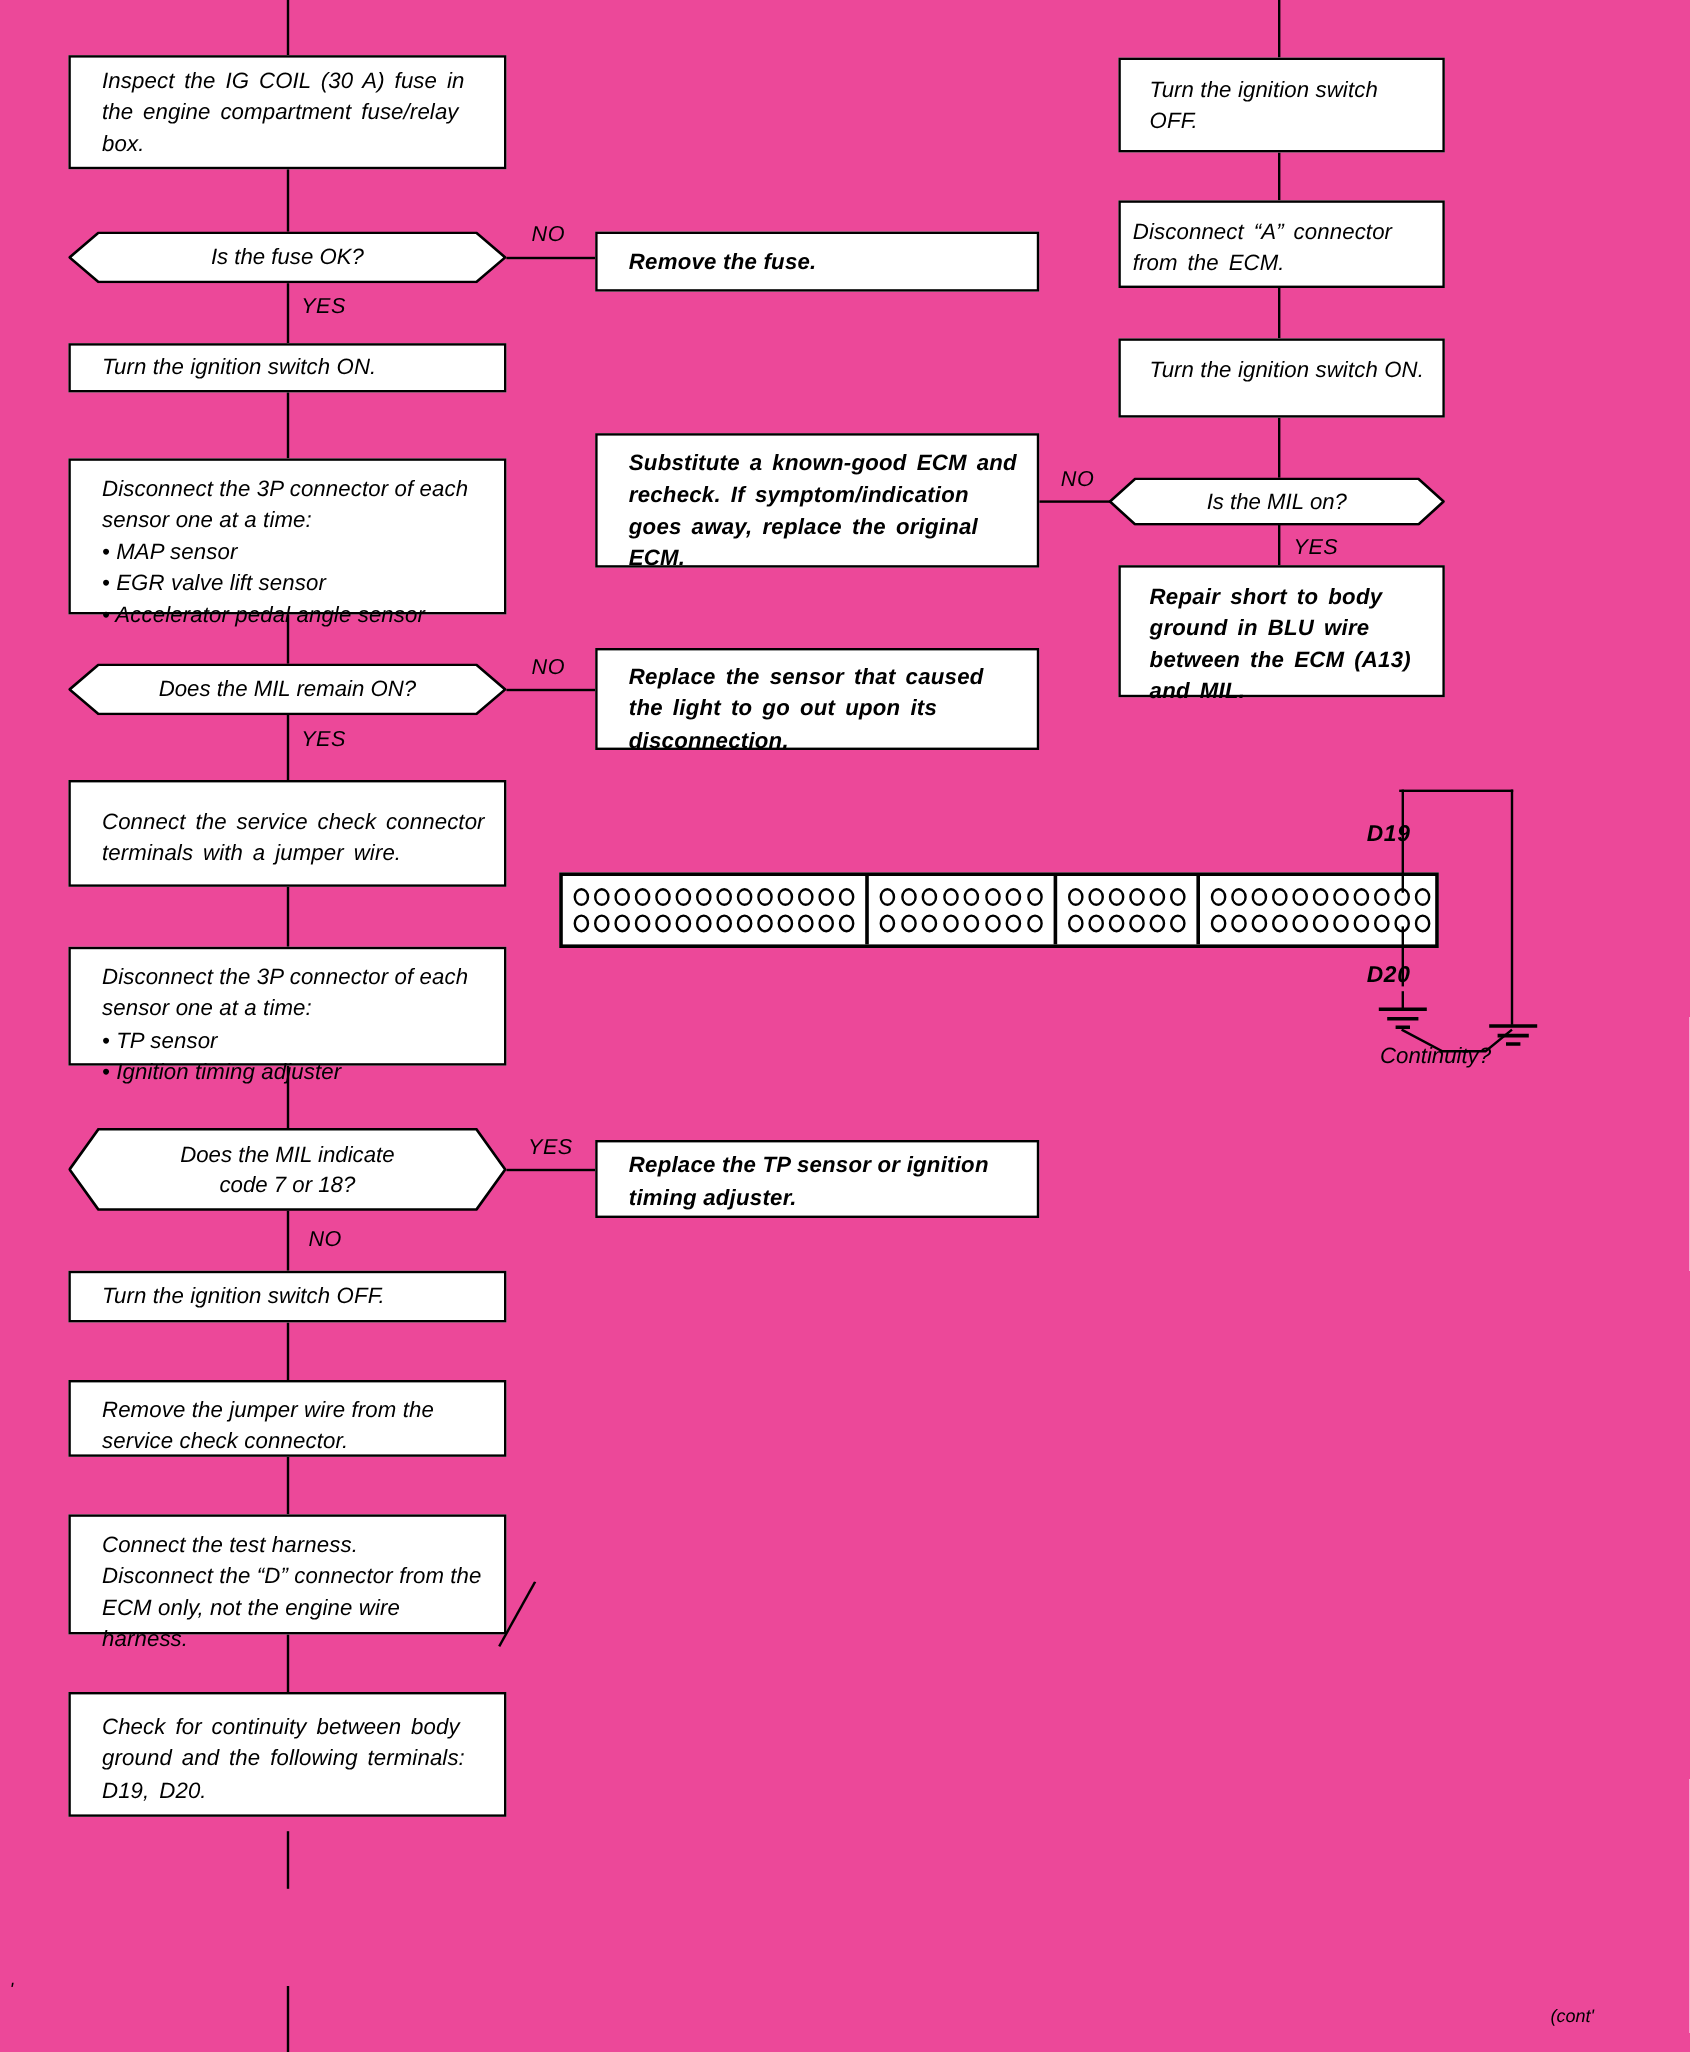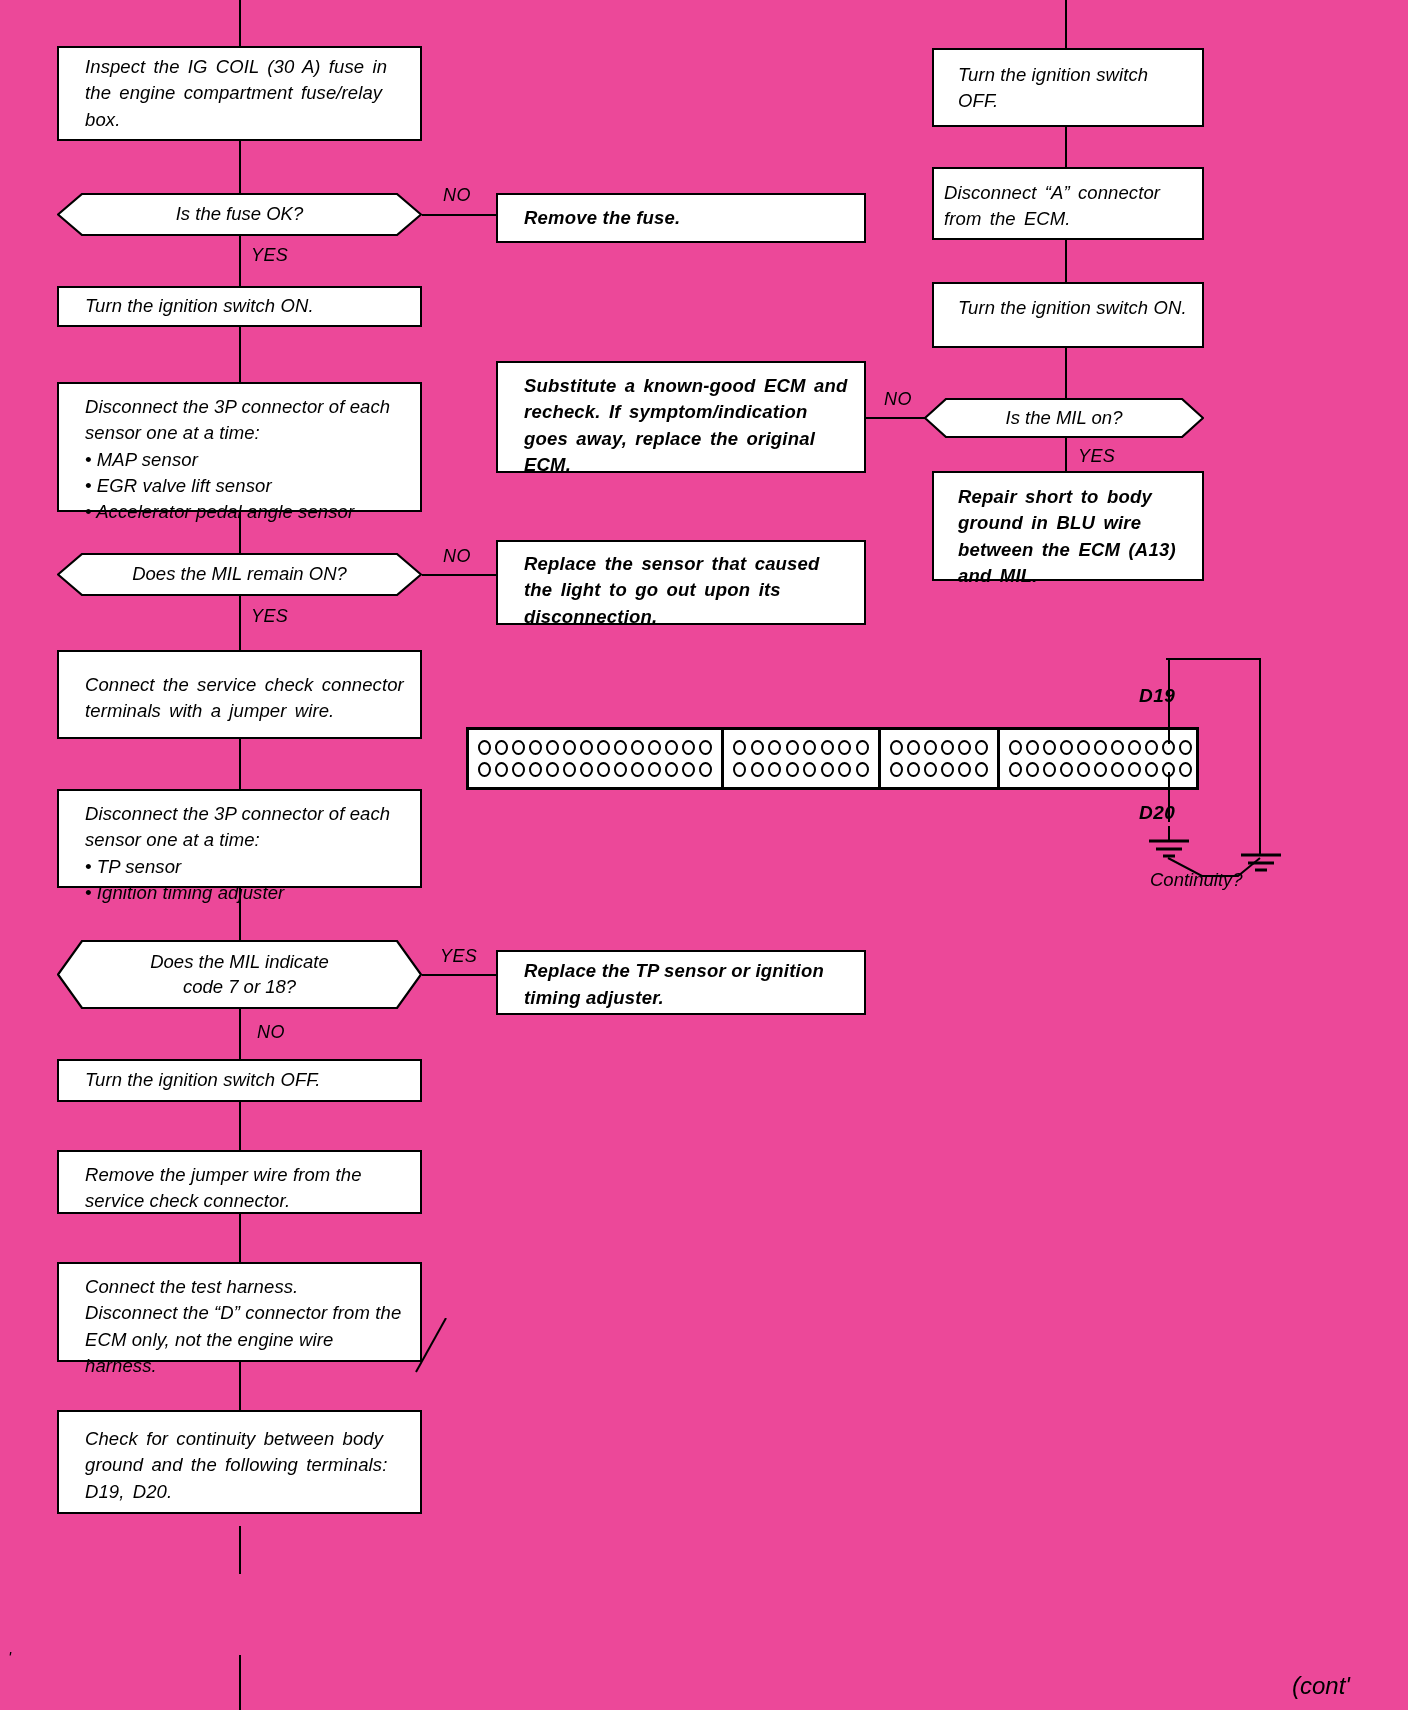--- a/index.html
+++ b/index.html
@@ -128,21 +128,21 @@
     font-size: 19px;
     font-weight: bold;
     letter-spacing: 0.5px;
   }
   .gndlabel {
     position: absolute;
     font-size: 18.5px;
   }
   .corner-note {
     position: absolute;
-    font-size: 24px;
+    font-size: 15px;
     text-align: right;
   }
   .tick {
     position: absolute;
     font-size: 16px;
   }
   svg { display:block; }
 </style>
 </head>
 <body>

